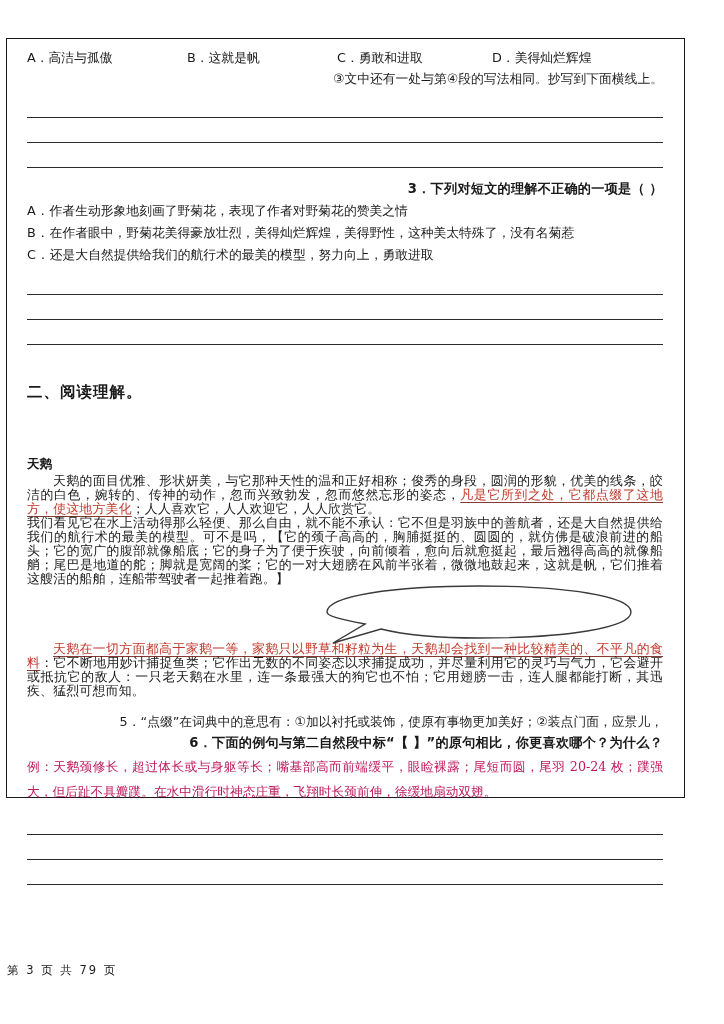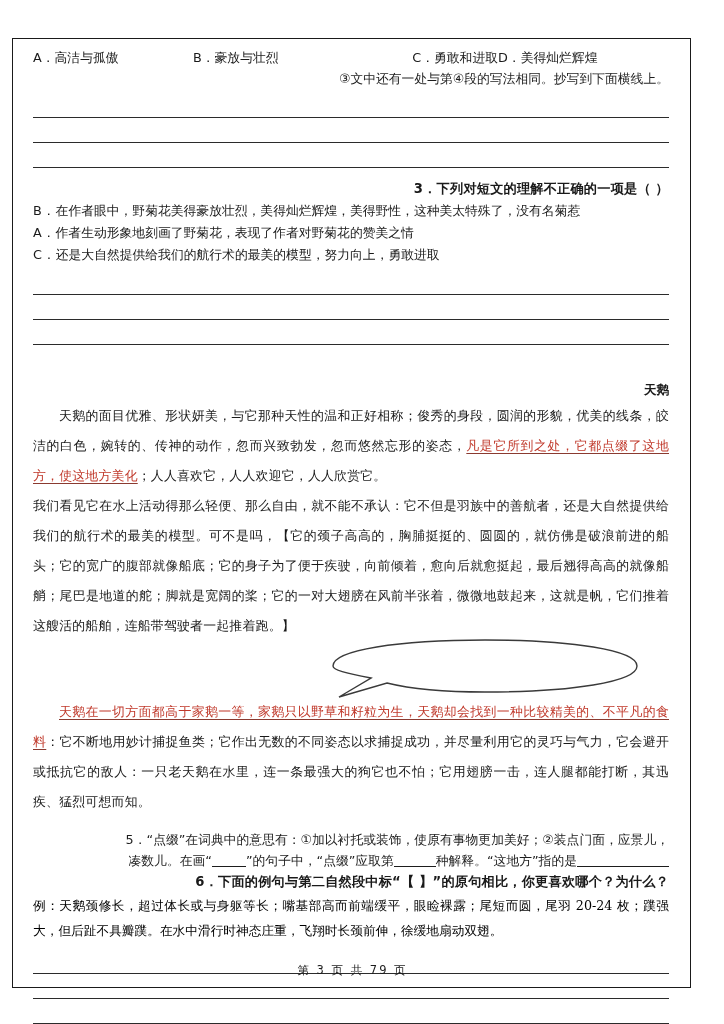--- a/index.html
+++ b/index.html
@@ -9,24 +9,24 @@
   }
   body {
     width: 724px;
     height: 1024px;
     overflow: hidden;
     font-family: "DejaVu Sans", "Liberation Sans", sans-serif;
     color: #1a1a1a;
   }
   .page {
     position: absolute;
-    left: 12px;
+    left: 6px;
     top: 38px;
     width: 679px;
-    height: 950px;
+    height: 760px;
     border: 1.6px solid #1a1a1a;
     box-sizing: border-box;
   }
   .inner {
     position: absolute;
     left: 20px;
     top: 8px;
     width: 636px;
   }
 
@@ -39,21 +39,21 @@
     text-align: right;
   }
   .opts {
     display: flex;
     font-size: 12.8px;
     line-height: 21px;
   }
   .opts > span { display: inline-block; }
   .opt-a { width: 160px; }
   .opt-b { width: 150px; }
-  .opt-c { width: 155px; text-align: right; }
+  .opt-c { width: 155px; }
 
   .q-bold {
     font-weight: bold;
     font-size: 13.2px;
     line-height: 22px;
     letter-spacing: .2px;
     text-align: right;
   }
   .choice {
     font-size: 12.8px;
@@ -70,30 +70,31 @@
   }
 
   
   .sec-head {
     font-weight: bold;
     font-size: 15.5px;
     line-height: 26px;
     letter-spacing: 1px;
   }
   .art-title {
-    text-align: right;
+    text-align: left;
     font-family: "DejaVu Serif", "Liberation Serif", serif;
     font-weight: bold;
     font-size: 12.5px;
     line-height: 22px;
+    margin-top: 48px;
   }
   .art {
-    font-family: Liberation Sans, sans-serif;
+    font-family: Liberation Mono, monospace;
     font-size: 12.9px;
-    line-height: 30px;
+    line-height: 14px;
     letter-spacing: .2px;
     text-align: justify;
   }
   .art .indent { padding-left: 26px; }
   .red-u {
     color: #c0392b;
     text-decoration: underline;
     text-decoration-color: #8a3a30;
     text-underline-offset: 3px;
   }
@@ -112,21 +113,21 @@
     height: 56px;
   }
   .bubble-svg {
     position: absolute;
     left: 292px;
     top: -4px;
   }
 
   
   .blue {
-    color: #000000;
+    color: #be185d;
     font-family: "DejaVu Serif", "Liberation Serif", serif;
     font-size: 12.7px;
     line-height: 25px;
     text-align: justify;
   }
 
   .u-gap {
     display: inline-block;
     border-bottom: 1.4px solid #1d1d1d;
     vertical-align: -2px;
@@ -134,69 +135,69 @@
   .u-gap.s1 { width: 34px; }
   .u-gap.s2 { width: 42px; }
   .u-gap.s3 { width: 92px; }
 
   
   .footer {
     position: absolute;
     left: 0;
     top: 924px;
     width: 679px;
-    text-align: center;
     font-size: 11.5px;
     letter-spacing: 2px;
     color: #1d1d1d;
   }
 </style>
 </head>
 <body>
 
 <div class="page">
   <div class="inner">
 
     <div class="opts">
       <span class="opt-a">A．高洁与孤傲</span>
-      <span class="opt-b">B．豪放与壮烈</span>
+      <span class="opt-b">B．这就是帆</span>
       <span class="opt-c">C．勇敢和进取</span>
       <span>D．美得灿烂辉煌</span>
     </div>
 
     <div class="ln">③文中还有一处与第④段的写法相同。抄写到下面横线上。</div>
 
     <div class="rules">
       <div class="rule"></div>
       <div class="rule"></div>
       <div class="rule"></div>
     </div>
 
     <div style="height:10px"></div>
     <div class="q-bold">
       <span>3．</span><span>下列对短文的理解不正确的一项是（        ）</span>
     </div>
     <div class="choice">
+      <span class="tag">A．</span><span>作者生动形象地刻画了野菊花，表现了作者对野菊花的赞美之情</span>
+    </div>
+    <div class="choice">
       <span class="tag">B．</span><span>在作者眼中，野菊花美得豪放壮烈，美得灿烂辉煌，美得野性，这种美太特殊了，没有名菊惹</span>
-    </div>
-    <div class="choice">
-      <span class="tag">A．</span><span>作者生动形象地刻画了野菊花，表现了作者对野菊花的赞美之情</span>
     </div>
     <div class="choice">
       <span class="tag">C．</span><span>还是大自然提供给我们的航行术的最美的模型，努力向上，勇敢进取</span>
     </div>
 
 
     <div class="rules">
       <div class="rule"></div>
       <div class="rule"></div>
       <div class="rule"></div>
     </div>
 
     <div style="height:34px"></div>
+    <div class="sec-head">二、阅读理解。</div>
 
     <div class="art-title">天鹅</div>
 
     <div class="art">
       <span class="indent">天鹅的面目优雅、形状妍美，与它那种天性的温和正好相称；俊秀的身段，圆润的形貌，优美的线条，皎洁的白色，婉转的、传神的动作，忽而兴致勃发，忽而悠然忘形的姿态，</span><span class="red-u">凡是它所到之处，它都点缀了这地方，使这地方美化</span><span>；人人喜欢它，人人欢迎它，人人欣赏它。</span>
     </div>
 
     <div class="art">我们看见它在水上活动得那么轻便、那么自由，就不能不承认：它不但是羽族中的善航者，还是大自然提供给我们的航行术的最美的模型。可不是吗，【它的颈子高高的，胸脯挺挺的、圆圆的，就仿佛是破浪前进的船头；它的宽广的腹部就像船底；它的身子为了便于疾驶，向前倾着，愈向后就愈挺起，最后翘得高高的就像船艄；尾巴是地道的舵；脚就是宽阔的桨；它的一对大翅膀在风前半张着，微微地鼓起来，这就是帆，它们推着这艘活的船舶，连船带驾驶者一起推着跑。】</div>
 
     <div class="bubble-wrap">
@@ -208,23 +209,20 @@
                  C 8 13, 74 3, 160 3 Z" fill="#ffffff" stroke="#3a3a3a" stroke-width="1.4"></path>
       </svg>
     </div>
 
     <div class="art">
       <span class="indent red-line u">天鹅在一切方面都高于家鹅一等，家鹅只以野草和籽粒为生，天鹅却会找到一种比较精美的、不平凡的食料</span><span>：它不断地用妙计捕捉鱼类；它作出无数的不同姿态以求捕捉成功，并尽量利用它的灵巧与气力，它会避开或抵抗它的敌人：一只老天鹅在水里，连一条最强大的狗它也不怕；它用翅膀一击，连人腿都能打断，其迅疾、猛烈可想而知。</span>
     </div>
 
     <div style="height:12px"></div>
     <div class="ln" style="white-space:normal">5．“点缀”在词典中的意思有：①加以衬托或装饰，使原有事物更加美好；②装点门面，应景儿，</div>
-    <div class="ln">
-      <span>凑数儿。在画“</span><span class="u-gap s1"></span><span>”的句子中，“点缀”应取第</span><span class="u-gap s2"></span><span>种解释。“这地方”指的是</span><span class="u-gap s3"></span>
-    </div>
 
     <div class="q-bold">6．下面的例句与第二自然段中标“【    】”的原句相比，你更喜欢哪个？为什么？</div>
 
     <div class="blue">例：天鹅颈修长，超过体长或与身躯等长；嘴基部高而前端缓平，眼睑裸露；尾短而圆，尾羽 20-24 枚；蹼强大，但后趾不具瓣蹼。在水中滑行时神态庄重，飞翔时长颈前伸，徐缓地扇动双翅。</div>
 
     <div class="rules" style="margin-top:6px">
       <div class="rule"></div>
       <div class="rule"></div>
       <div class="rule"></div>
     </div>

